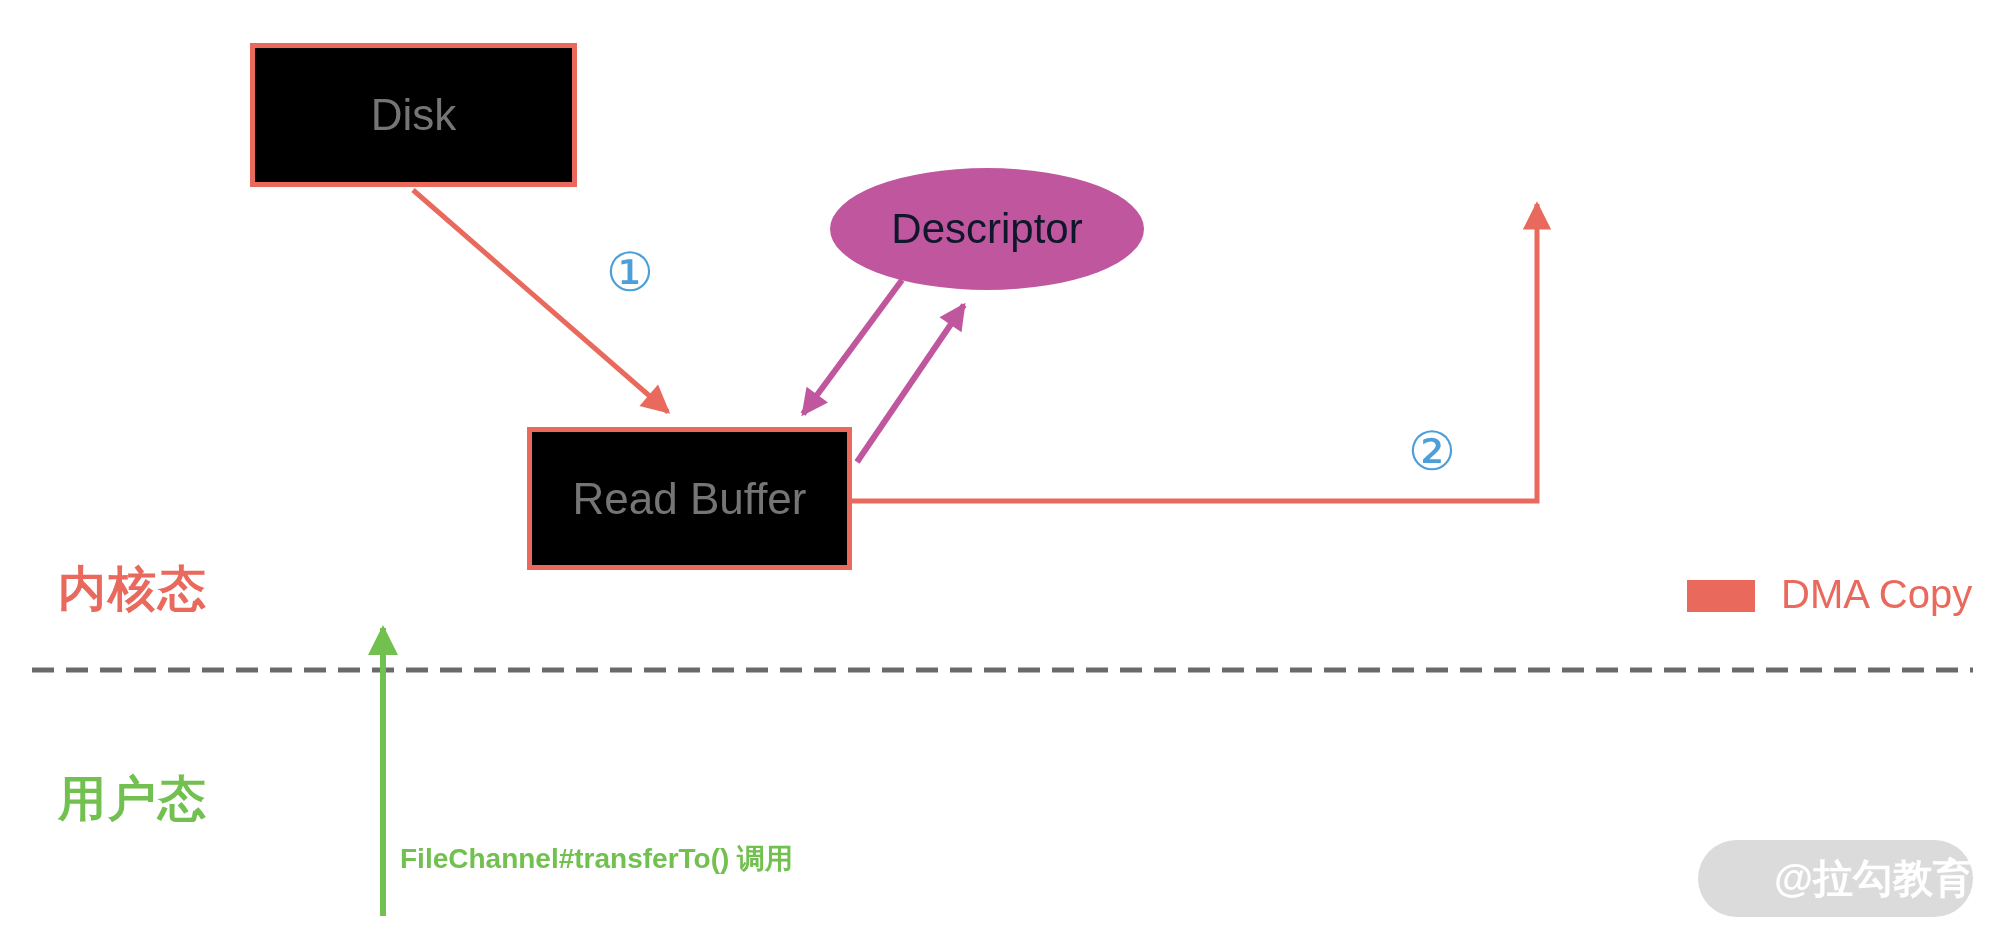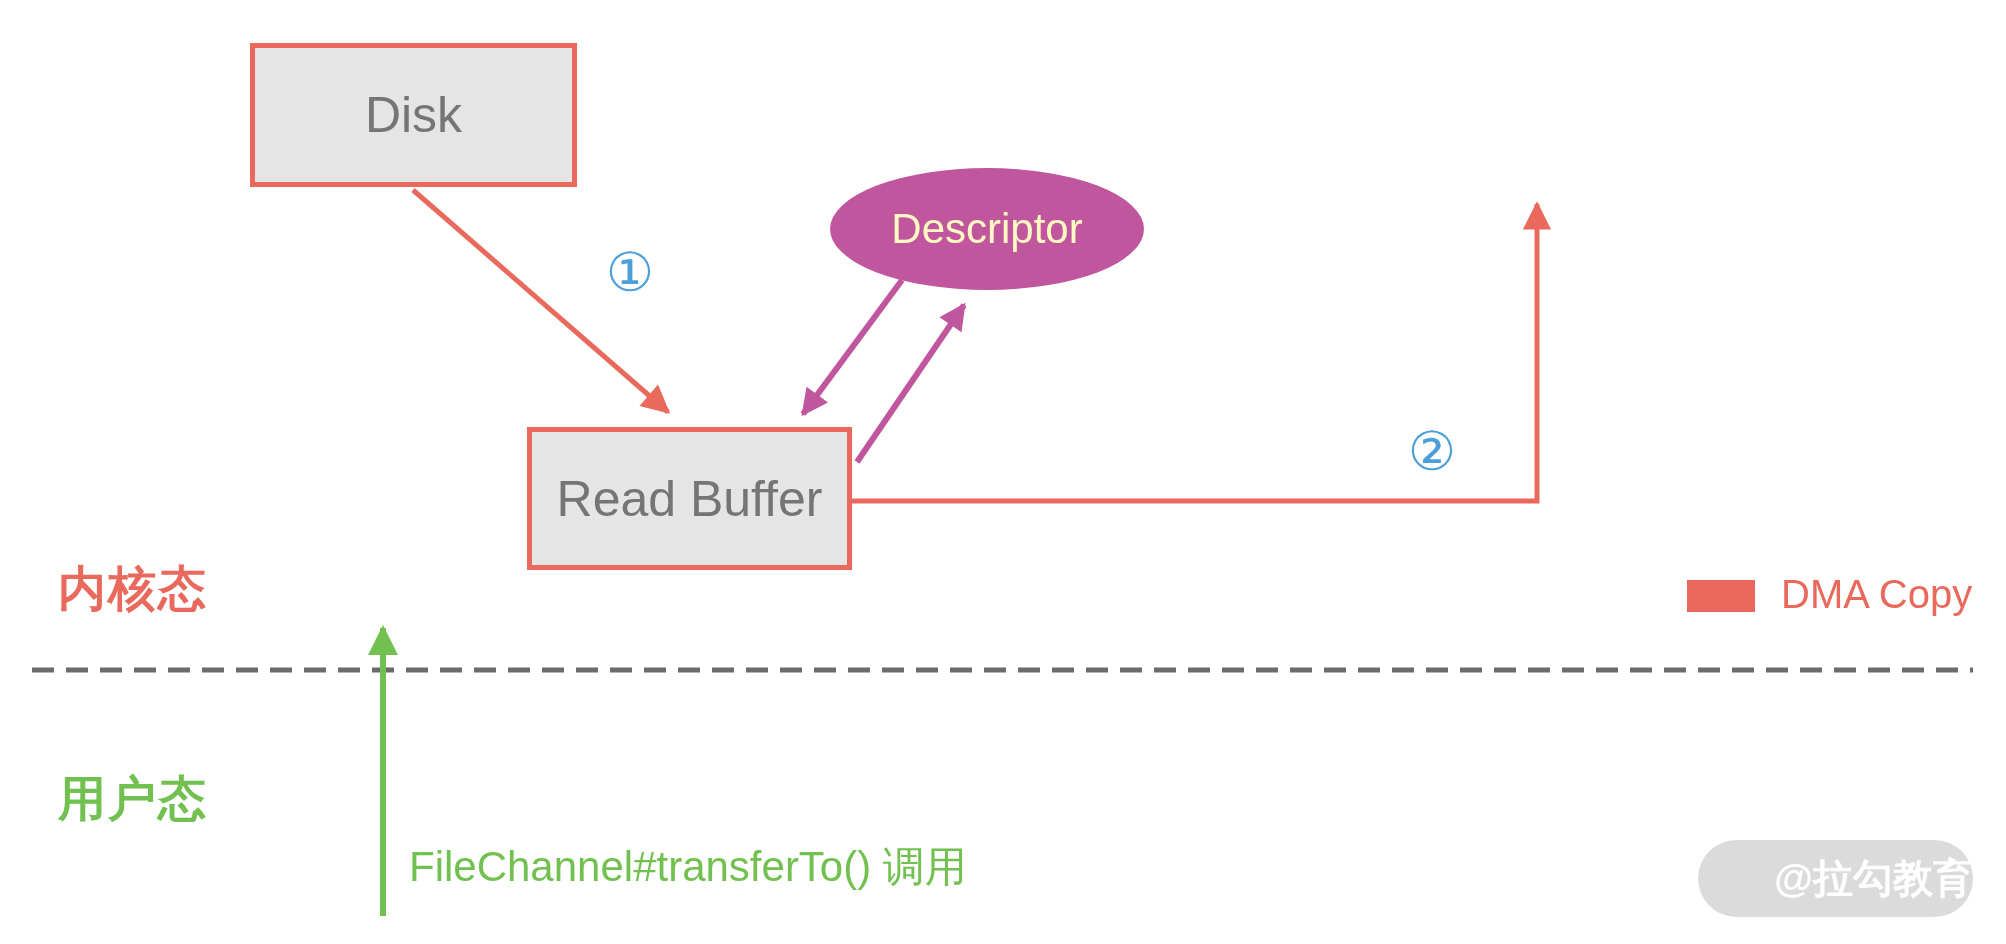--- a/index.html
+++ b/index.html
@@ -20,32 +20,32 @@
     overflow:hidden;
     font-family:"Liberation Sans","DejaVu Sans",sans-serif;
   }
   svg.layer{position:absolute;left:0;top:0;width:2006px;height:944px;}
 
   .node{
     position:absolute;
     display:flex;align-items:center;justify-content:center;
     box-sizing:border-box;
     color:var(--gray-text);
-    font-size:50px;
-    background:#e5e5e5;
+    font-size:44px;
+    background:#000000;
   }
   .rect-node{border:5px solid var(--salmon);}
   .node-disk{left:250px;top:43px;width:327px;height:144px;}
   .node-nic{left:1372px;top:43px;width:326px;height:144px;}
   .node-read{left:527px;top:427px;width:325px;height:143px;}
   .node-descriptor{
     left:830px;top:168px;width:314px;height:122px;
     background:var(--purple);
     border-radius:50%;
-    color:#fef9c3;font-size:42px;
+    color:#0f172a;font-size:42px;
   }
 
   .step{
     position:absolute;
     transform:translate(-50%,-50%);
     color:var(--blue);
     font-size:54px;
     font-family:"DejaVu Sans",sans-serif;
     line-height:1;
   }
@@ -57,23 +57,23 @@
     font-size:48px;font-weight:bold;
     line-height:1;
     letter-spacing:2px;
     margin-top:24px;
   }
   .region-kernel{left:58px;top:541px;color:var(--salmon);}
   .region-user{left:58px;top:751px;color:var(--green);}
 
   .call-label{
     position:absolute;
-    left:409px;top:843px;
+    left:400px;top:843px;
     color:var(--green);
-    font-size:42px;font-weight:normal;
+    font-size:28px;font-weight:bold;
     line-height:1.15;
   }
 
   .legend{position:absolute;left:1675px;top:574px;display:flex;align-items:center;padding-left:12px;}
   .legend-swatch{width:68px;height:32px;background:var(--salmon);margin-top:4px;}
   .legend-label{margin-left:26px;color:var(--salmon);font-size:40px;font-weight:500;line-height:1;}
 
   .watermark{
     position:absolute;
     left:1698px;top:840px;width:275px;height:77px;

